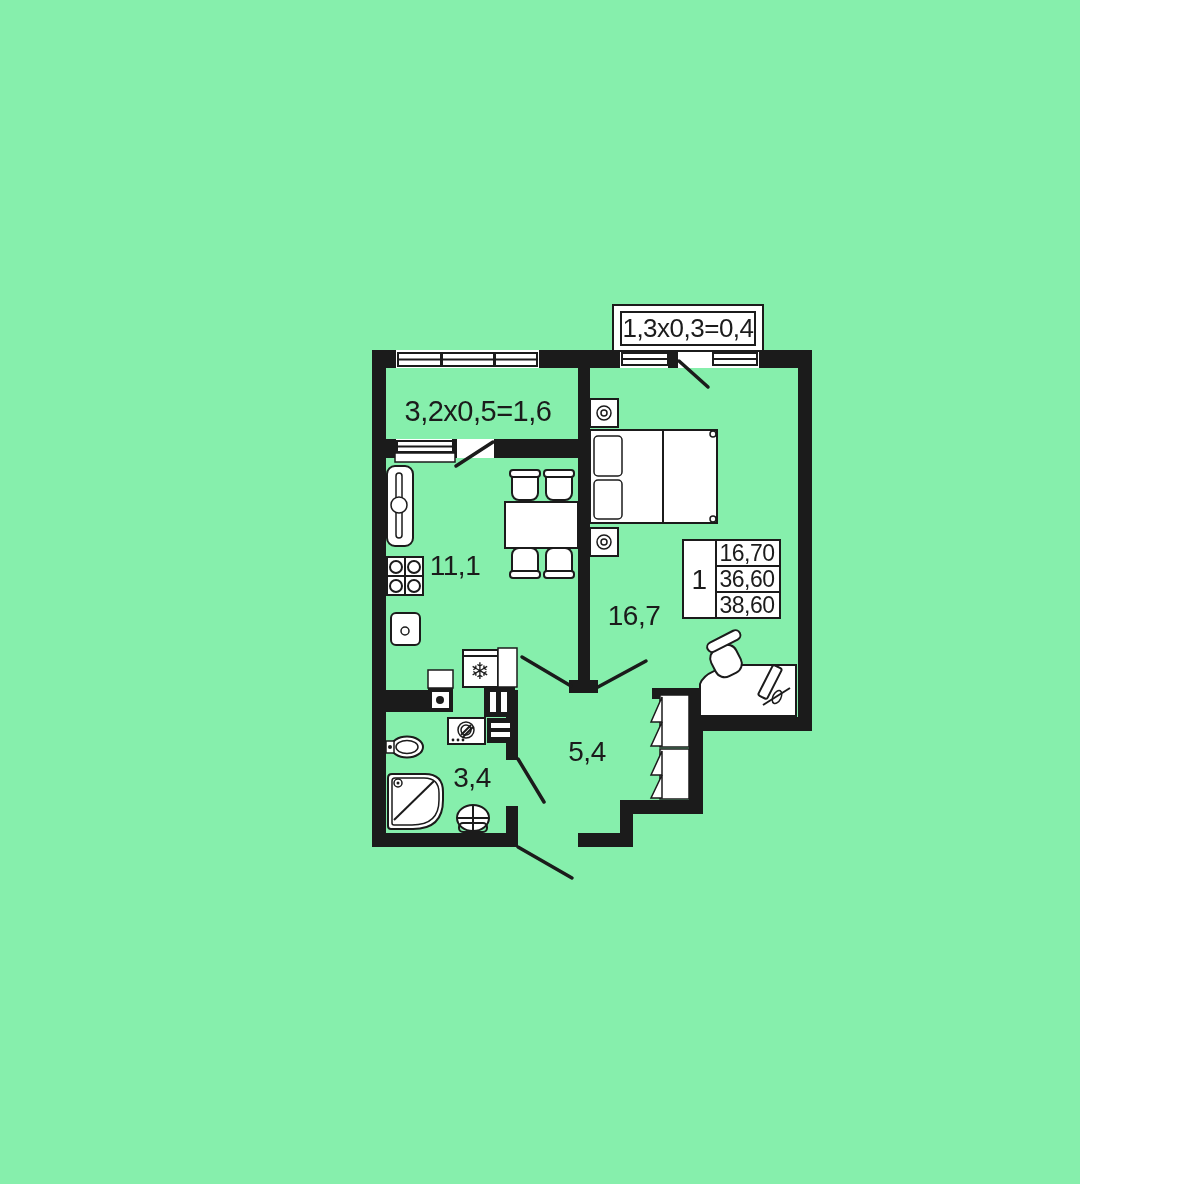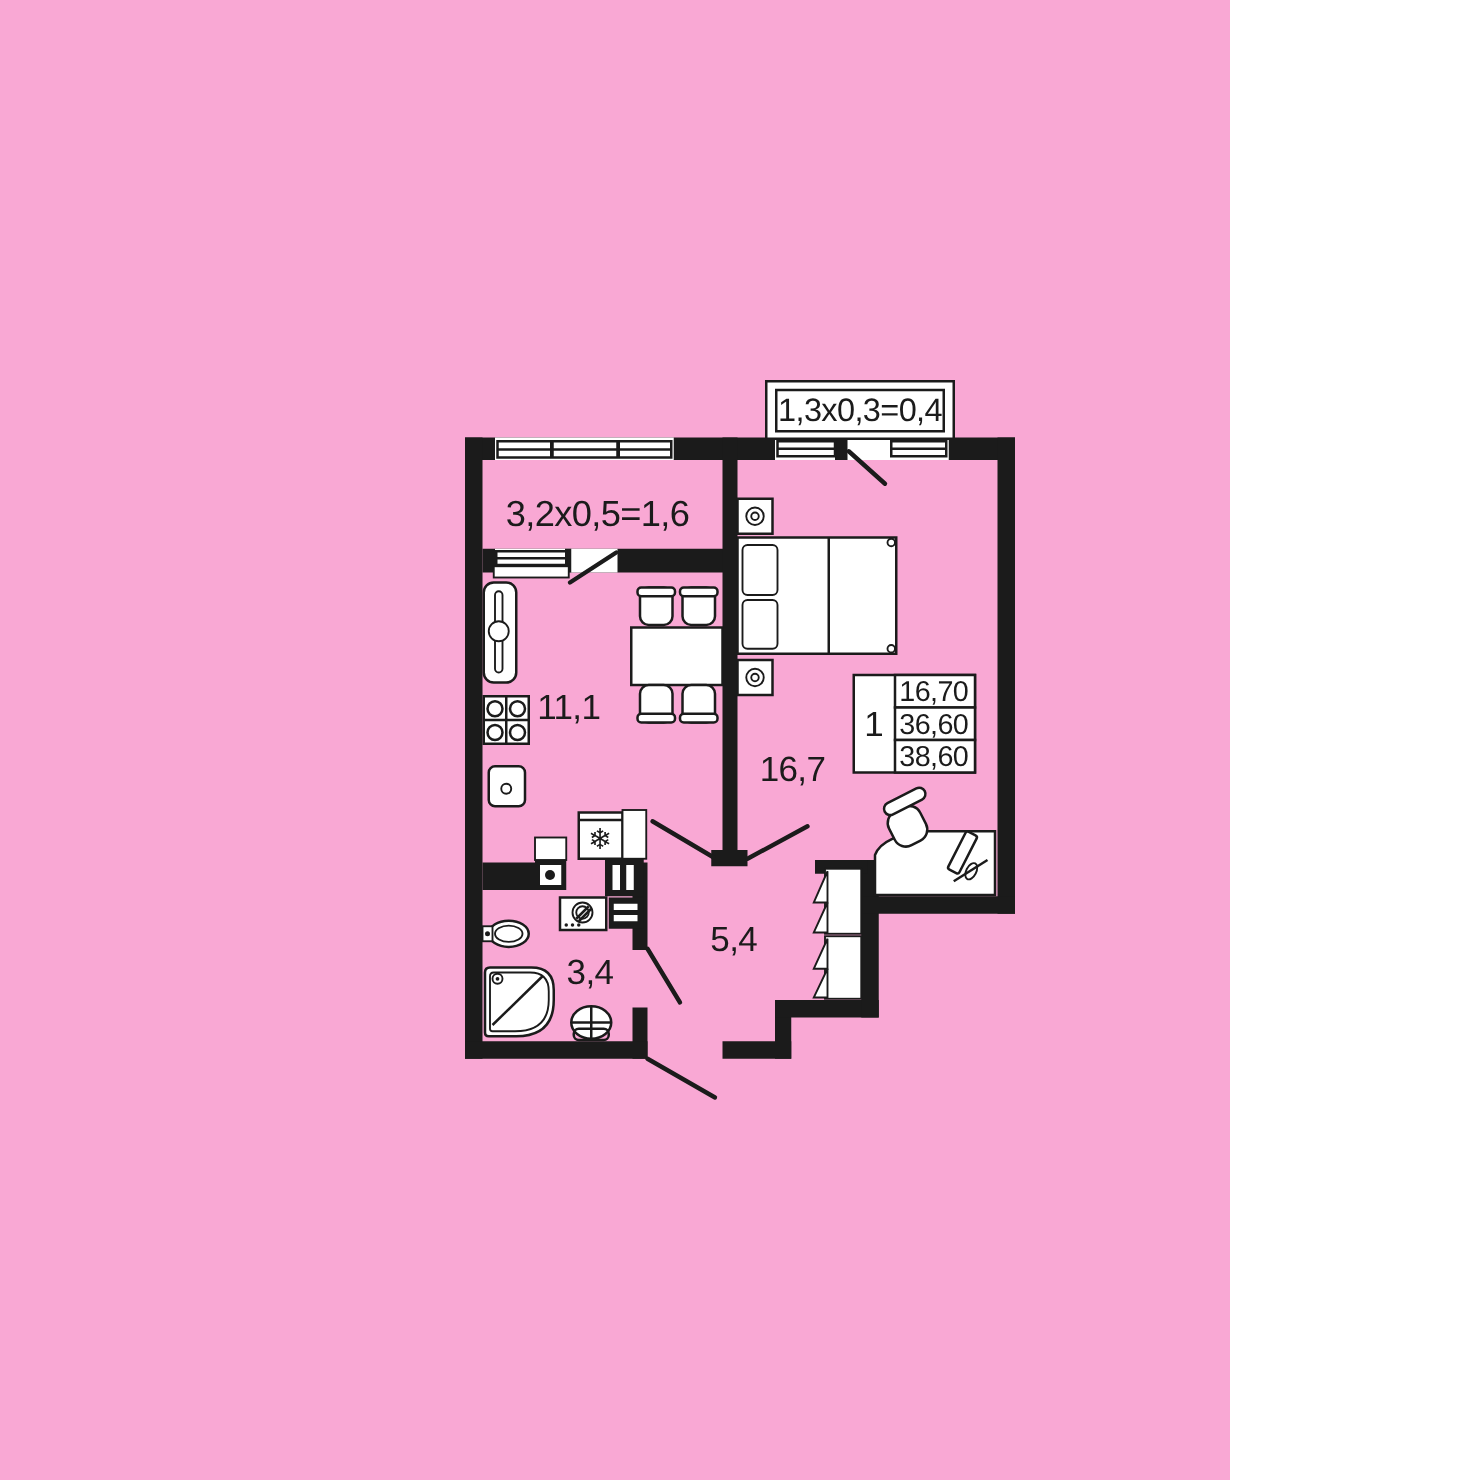--- a/index.html
+++ b/index.html
@@ -1,16 +1,16 @@
 <!DOCTYPE html>
 <html><head>
 <meta charset="utf-8">
 <style>
   html,body{margin:0;padding:0;background:#ffffff;}
-  .canvas{position:relative;width:984px;height:1184px;background:#f9a8d4;overflow:hidden;}
+  .canvas{position:relative;width:1080px;height:1184px;background:#86efac;overflow:hidden;}
   svg{display:block;}
   .wall{fill:#1b1b1b;stroke:none;}
   .open{fill:#ffffff;stroke:none;}
   .furn{fill:#ffffff;stroke:#1b1b1b;stroke-width:2;}
   .thin{stroke-width:1.5;}
   .ln{stroke:#1b1b1b;fill:none;stroke-width:2;}
   .leaf{stroke:#1b1b1b;fill:none;stroke-width:3.5;stroke-linecap:round;}
   .whitefill{fill:#ffffff;stroke:none;}
   .blackfill{fill:#1b1b1b;stroke:none;}
   text{font-family:"Liberation Sans","DejaVu Sans",sans-serif;fill:#1b1b1b;letter-spacing:-0.5px;}

